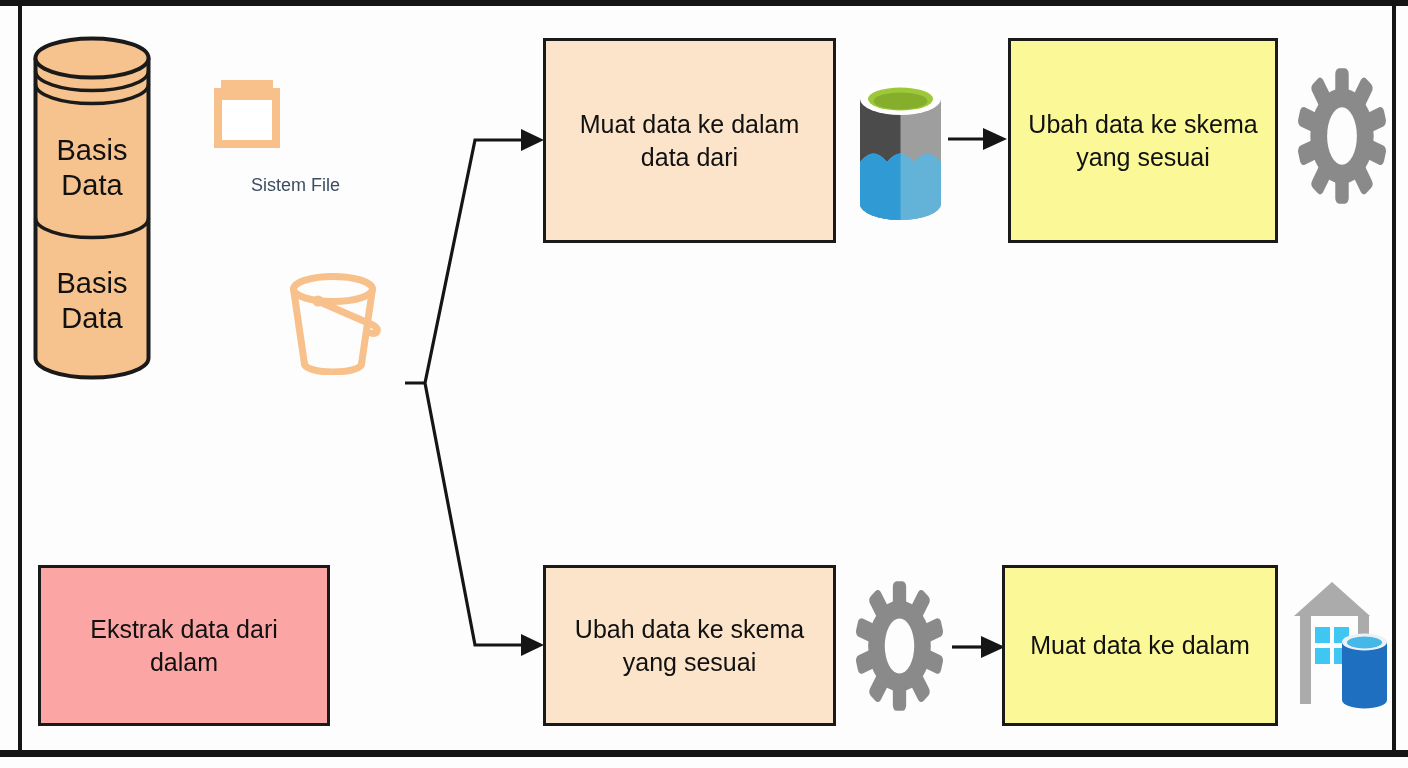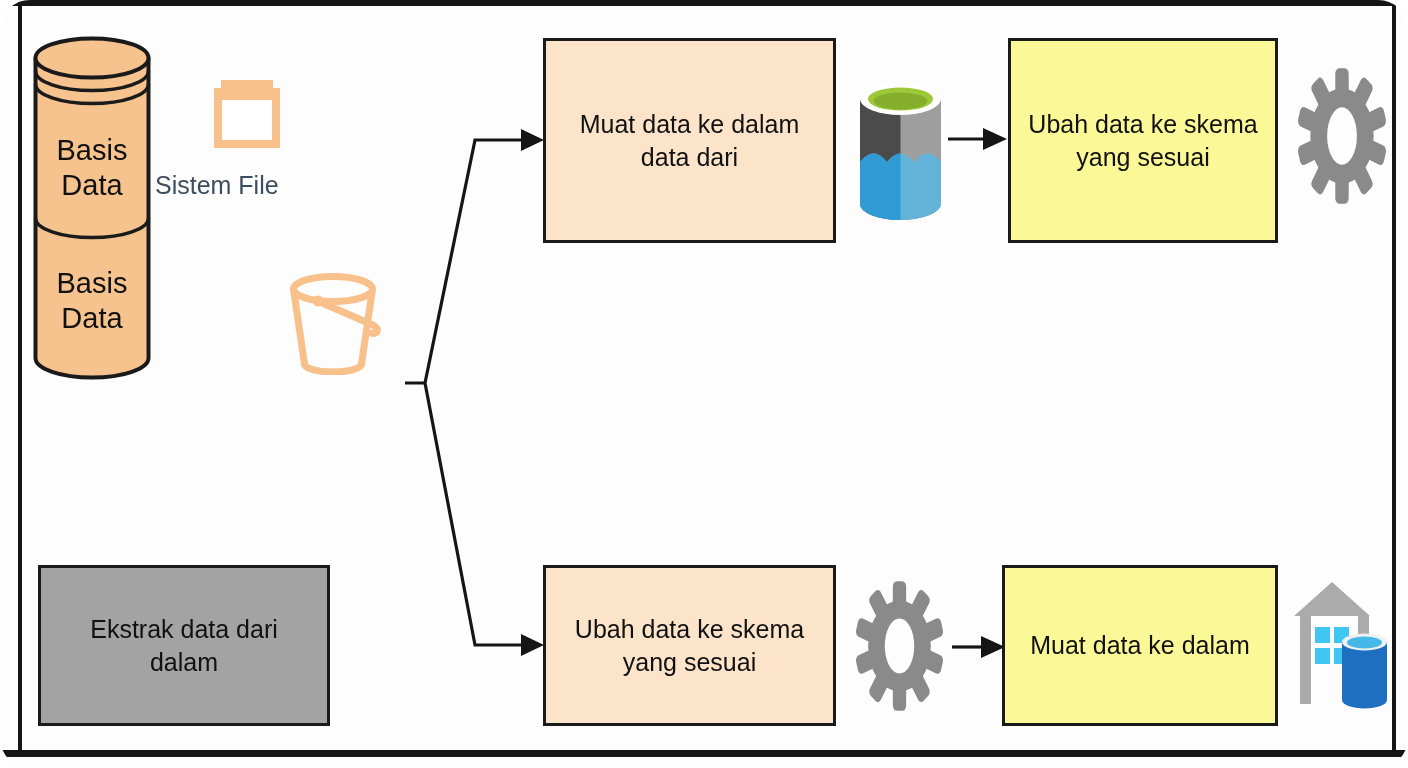--- a/index.html
+++ b/index.html
@@ -1,36 +1,36 @@
 <!DOCTYPE html>
 <html><head>
 <meta charset="utf-8">
 <style>
   html,body{margin:0;padding:0;background:#ffffff;}
   #canvas{
     position:relative;width:1408px;height:768px;background:#fdfdfd;
-    font-family:"Liberation Sans","DejaVu Sans",sans-serif;overflow:hidden;border-radius:30px;
+    font-family:"Liberation Sans","DejaVu Sans",sans-serif;overflow:hidden;
   }
   .abs{position:absolute;}
   
   .frame-bar{background:#151515;}
   
   .node{
     position:absolute;border:3px solid #1a1a1a;display:flex;flex-direction:column;
     align-items:center;justify-content:center;text-align:center;
     font-size:25px;line-height:33px;color:#111;box-sizing:border-box;
   }
   .node span{display:block;white-space:nowrap;}
   .fill-peach{background:#fce4ca;}
   .fill-yellow{background:#fbf897;}
-  .fill-green{background:#a3a3a3;}
+  .fill-green{background:#fca5a5;}
   
   .src-label{
-    position:absolute;color:#3d4d5f;font-size:25px;line-height:35px;
-    text-align:left;
+    position:absolute;color:#3d4d5f;font-size:18px;line-height:35px;
+    text-align:right;
   }
   .db-label{
     position:absolute;color:#111;font-size:29px;line-height:35px;
     text-align:center;width:112px;
   }
   svg{display:block;}
 </style>
 </head>
 <body>
 

